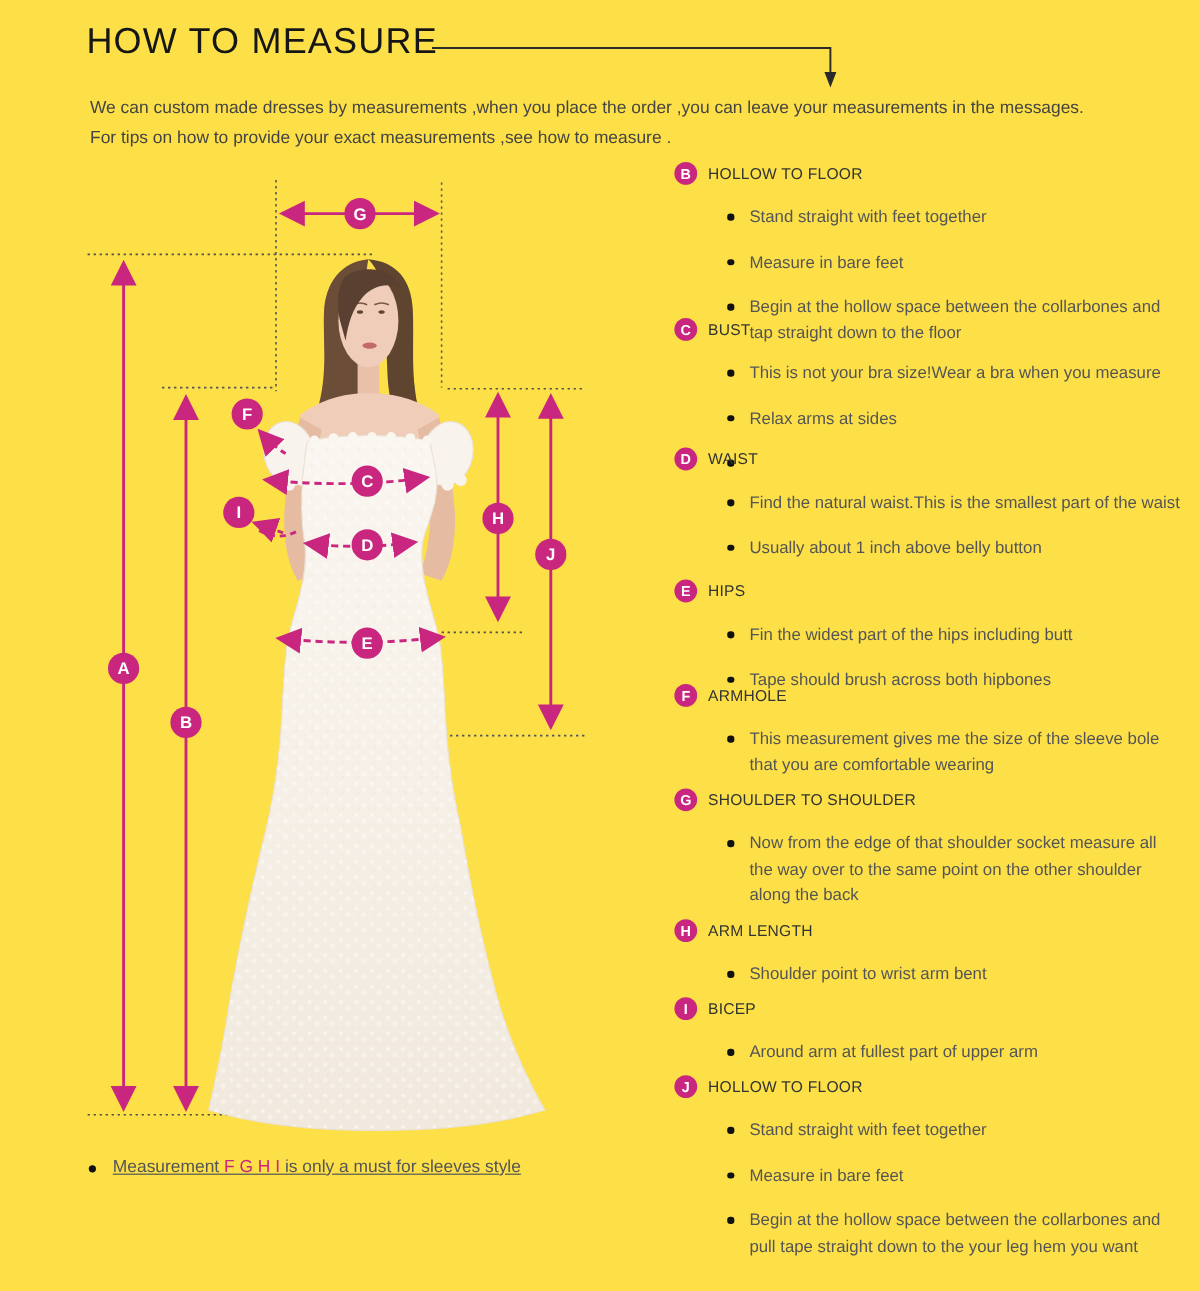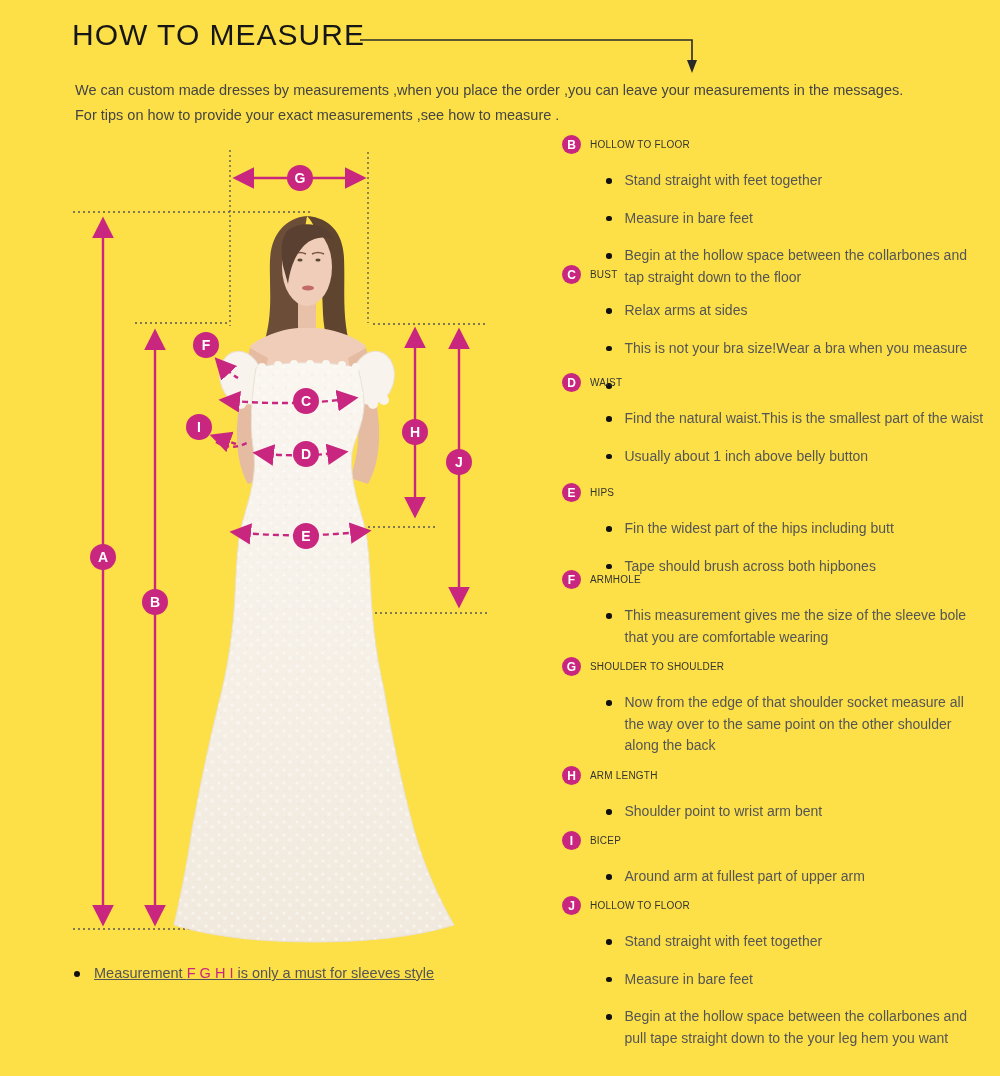--- a/index.html
+++ b/index.html
@@ -13,21 +13,21 @@
 
   
   .sections{position:absolute;left:562px;top:0;width:438px;}
   .sec{position:absolute;left:0;width:438px;}
   .sec:nth-of-type(1){top:135px}.sec:nth-of-type(2){top:265px}.sec:nth-of-type(3){top:373px}
   .sec:nth-of-type(4){top:483px}.sec:nth-of-type(5){top:570px}.sec:nth-of-type(6){top:657px}
   .sec:nth-of-type(7){top:766px}.sec:nth-of-type(8){top:831px}.sec:nth-of-type(9){top:896px}
   .sec-head{display:flex;align-items:center;gap:9px;}
   .badge{width:19px;height:19px;border-radius:50%;background:#C9267F;color:#fff;
         font-size:12px;font-weight:bold;display:flex;align-items:center;justify-content:center;flex:0 0 19px;}
-  .sec-title{font-size:10px;color:#333;letter-spacing:.2px;}
+  .sec-title{font-size:13px;color:#333;letter-spacing:.2px;}
   .sec ul{list-style:none;margin:6px 0 0 0;padding:0 0 0 28px;}
   .sec li{display:flex;margin:16px;}
   .dot{width:5.5px;height:5.5px;border-radius:50%;background:#111;margin:8px 13px 0 0;flex:0 0 5.5px;}
   .li-text{font-size:14px;color:#555;line-height:21.5px;width:368px;}
 
   
   .notes{position:absolute;left:74px;top:962px;width:480px;}
   .notes ul{list-style:none;margin:0;padding:0;}
   .notes li{display:flex;}
   .notes .dot{width:6px;height:6px;flex:0 0 6px;margin:9px 14px 0 0;}
@@ -222,25 +222,25 @@
         </ul>
       </div>
       <div class="sec">
         <div class="sec-head">
           <span class="badge">C</span>
           <span class="sec-title">BUST</span>
         </div>
         <ul>
           <li>
             <span class="dot"></span>
+            <span class="li-text">This is not your bra size!Wear a bra when you measure</span>
+          </li>
+          <li>
+            <span class="dot"></span>
             <span class="li-text">Relax arms at sides</span>
-          </li>
-          <li>
-            <span class="dot"></span>
-            <span class="li-text">This is not your bra size!Wear a bra when you measure</span>
           </li>
           <li>
             <span class="dot"></span>
           </li>
         </ul>
       </div>
       <div class="sec">
         <div class="sec-head">
           <span class="badge">D</span>
           <span class="sec-title">WAIST</span>

